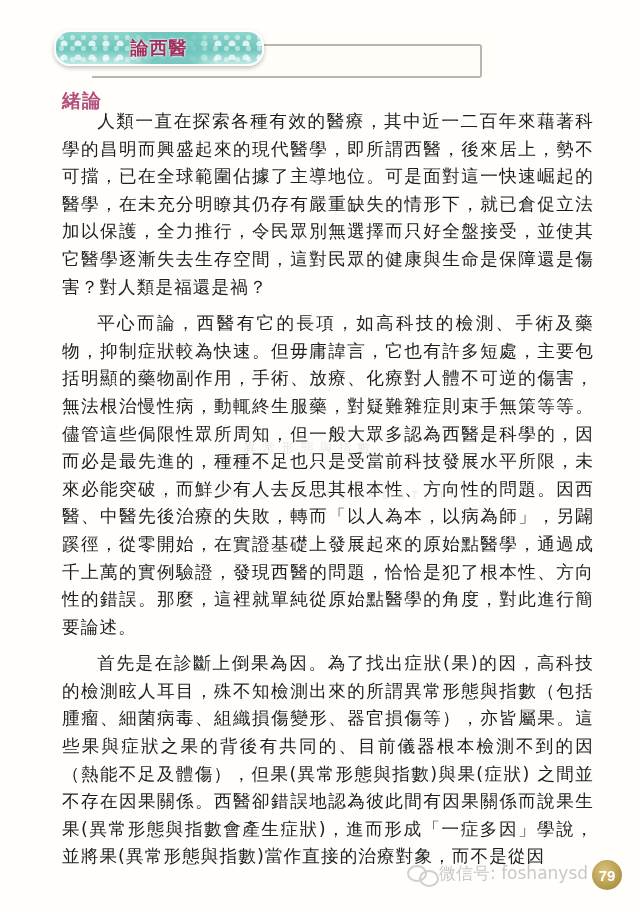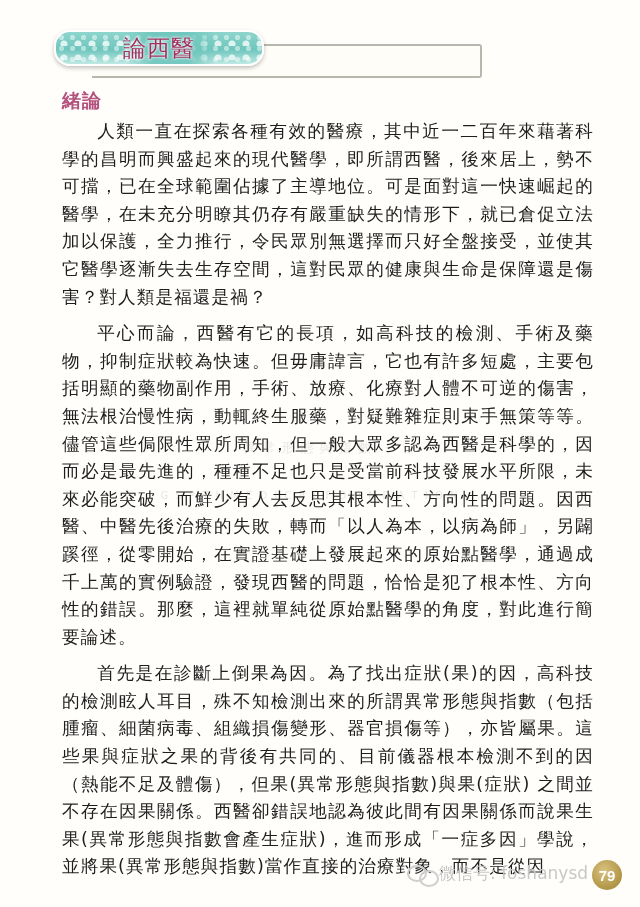--- a/index.html
+++ b/index.html
@@ -54,39 +54,39 @@
     position: absolute;
     left: 70px;
     top: 0;
     width: 90px;
     height: 100%;
     background: linear-gradient(90deg, rgba(110,198,189,0) 0%, rgba(110,198,189,0.9) 30%, rgba(110,198,189,0.9) 70%, rgba(110,198,189,0) 100%);
   }
   .chapter-title {
     position: relative;
     z-index: 2;
-    font-size: 23px;
-    font-weight: normal;
+    font-size: 18px;
+    font-weight: bold;
     color: #a0305e;
     letter-spacing: 1px;
     text-shadow: 0 0 2px #fff, 0 0 3px #fff;
   }
   .section-heading {
     position: absolute;
     left: 62px;
     top: 88px;
     font-size: 19px;
     font-weight: bold;
     color: #b4507c;
     letter-spacing: 1px;
   }
   .content {
     position: absolute;
     left: 62px;
-    top: 118px;
+    top: 108px;
     width: 532px;
   }
   .para {
     margin: 0 0 9px 0;
     font-size: 17.6px;
     line-height: 27.6px;
     text-indent: 2em;
     text-align: justify;
     letter-spacing: 1.1px;
     color: #1e1e1e;

